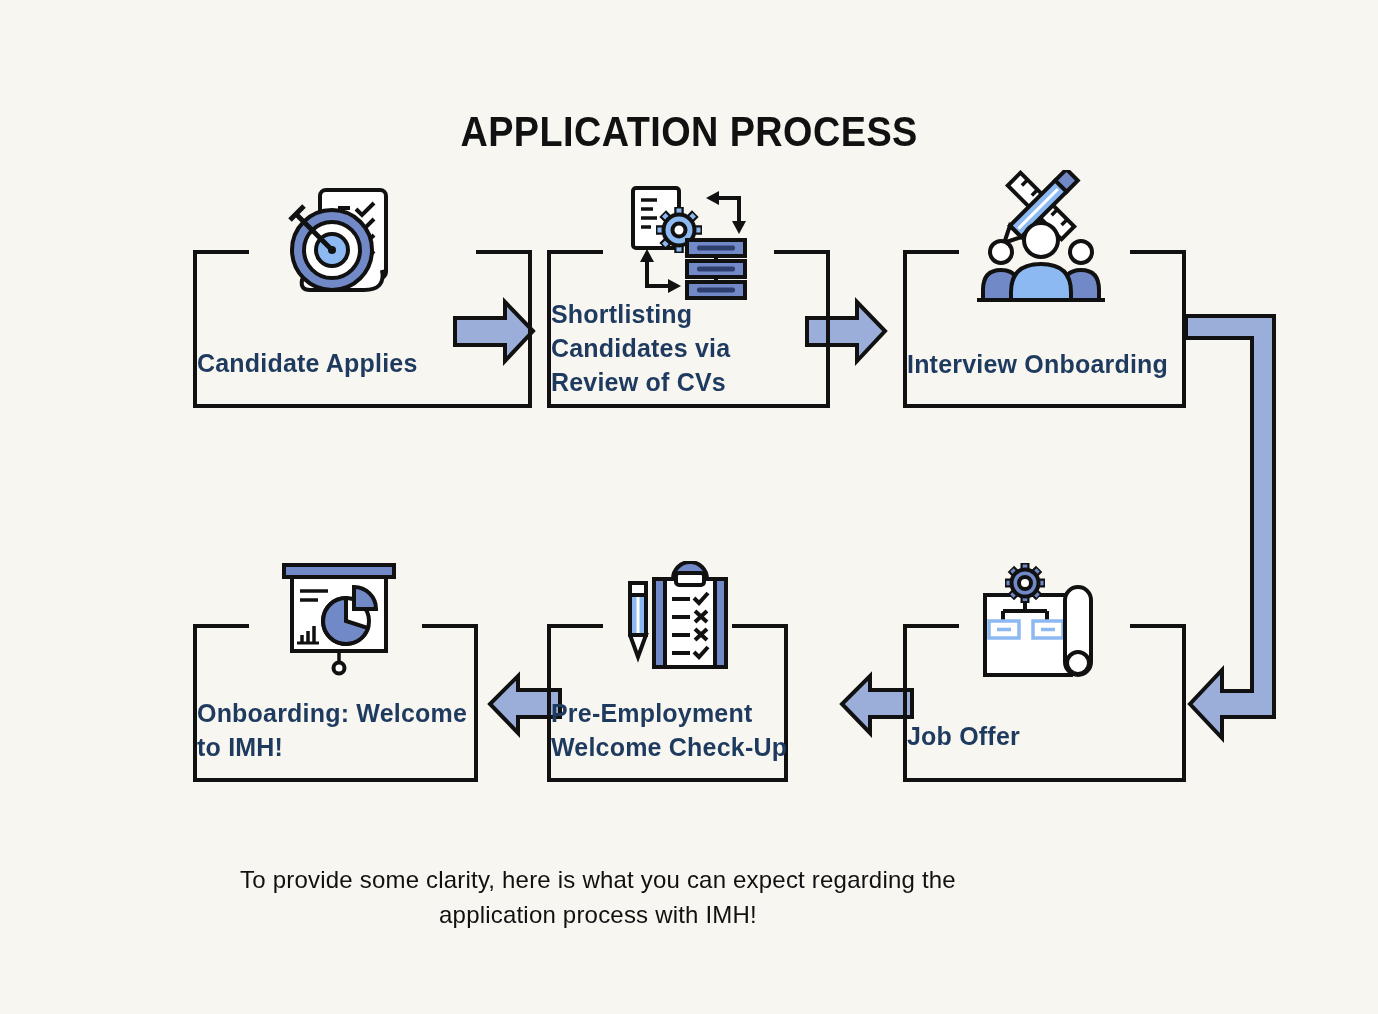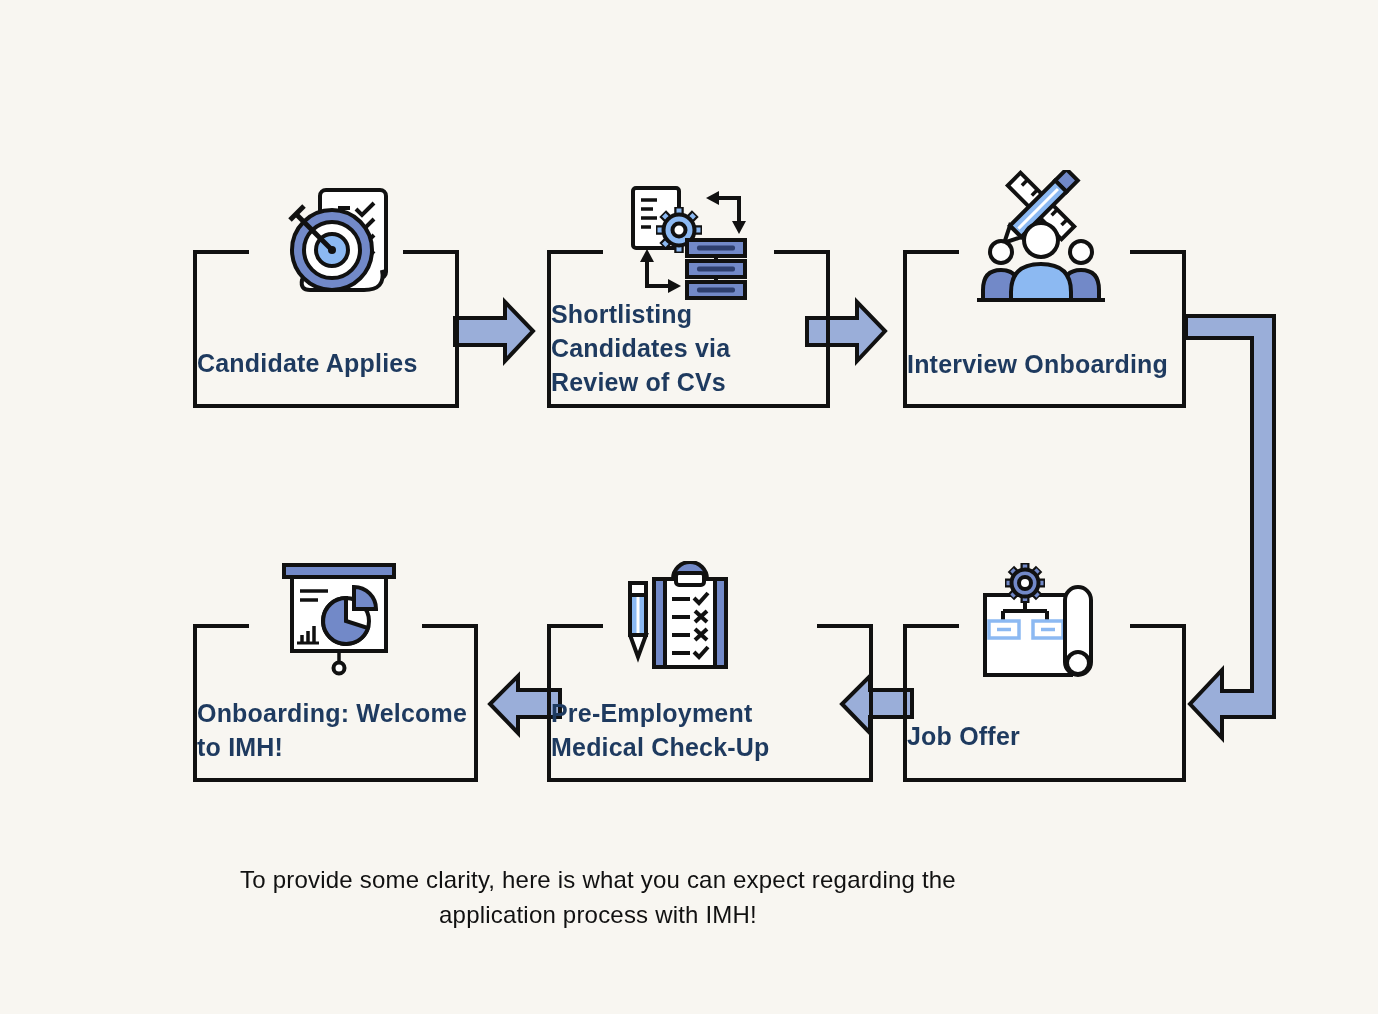--- a/index.html
+++ b/index.html
@@ -27,25 +27,25 @@
   .arrow{fill:var(--c-arrow,#9aaed9);stroke:#111;stroke-width:4;stroke-linejoin:miter;}
   
   .pbox{
     position:absolute;height:158px;box-sizing:border-box;
     border:4px solid var(--c-border,#111);border-top:none;
     background:transparent;z-index:2;
   }
   .pbox::before,.pbox::after{content:"";position:absolute;top:0;height:4px;background:var(--c-border,#111);}
   .pbox::before{left:-4px;width:56px;}
   .pbox::after{right:-4px;width:56px;}
-  .b1{left:193px;top:250px;width:266px;}
+  .b1{left:193px;top:250px;width:339px;}
   .b2{left:547px;top:250px;width:283px;}
   .b3{left:903px;top:250px;width:283px;}
   .b6{left:193px;top:624px;width:285px;}
-  .b5{left:547px;top:624px;width:326px;}
+  .b5{left:547px;top:624px;width:241px;}
   .b4{left:903px;top:624px;width:283px;}
   .label{
     position:absolute;left:0;right:0;
     display:flex;flex-direction:column;
     font-size:25px;font-weight:700;line-height:34px;
     color:var(--c-label,#1e3a5f);letter-spacing:.2px;
   }
   .label span{white-space:nowrap;}
   .b1 .label{top:96px;} .b2 .label{top:47px;} .b3 .label{top:97px;}
   .b4 .label{top:95px;} .b5 .label{top:72px;} .b6 .label{top:72px;}
@@ -59,20 +59,21 @@
   .mf{fill:var(--c-mid,#7289c8);stroke:#111;stroke-width:4;}
   .lf{fill:var(--c-light,#8cb9f2);stroke:#111;stroke-width:4;}
   .df{fill:var(--c-dark,#2e3f6e);}
   .bk{fill:#111;}
 </style>
 </head>
 <body>
 
 <div id="canvas">
 
+  <h1 class="title"><span>APPLICATION PROCESS</span></h1>
 
   <svg id="flow" width="1378" height="1014" viewBox="0 0 1378 1014">
     <polygon class="arrow" points="455,318 505,318 505,302 533,331 505,361 505,345 455,345"></polygon>
     <polygon class="arrow" points="807,318 857,318 857,302 885,331 857,361 857,345 807,345"></polygon>
     <polygon class="arrow" points="1186,316 1274,316 1274,717 1222,717 1222,738 1190,704 1222,670 1222,691 1252,691 1252,338 1186,338"></polygon>
     <polygon class="arrow" points="912,690 870,690 870,676 842,704 870,733 870,717 912,717"></polygon>
     <polygon class="arrow" points="560,690 518,690 518,676 490,704 518,733 518,717 560,717"></polygon>
   </svg>
 
   <div class="pbox b1">
@@ -93,21 +94,21 @@
       </div>
   </div>
   <div class="pbox b4">
     <div class="label">
         <span>Job Offer</span>
       </div>
   </div>
   <div class="pbox b5">
     <div class="label">
       <span>Pre-Employment</span>
-        <span>Medical Check-Up</span>
+        <span>Welcome Check-Up</span>
     </div>
   </div>
   <div class="pbox b6">
     <div class="label">
       <span>Onboarding: Welcome</span>
         <span>to IMH!</span>
     </div>
   </div>
 
   <svg class="icon i1" width="116" height="116" viewBox="0 0 116 116">

